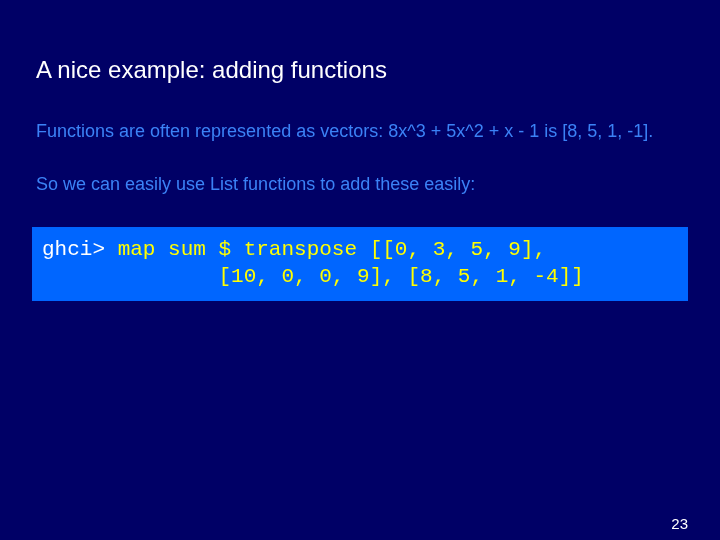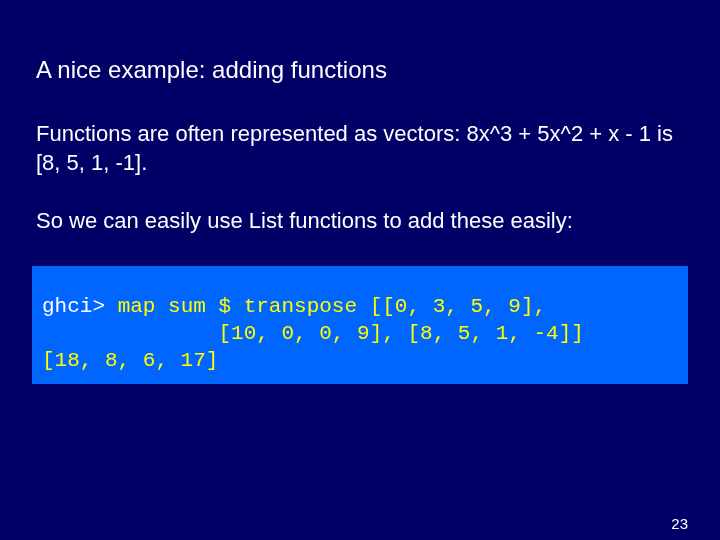--- a/index.html
+++ b/index.html
@@ -15,30 +15,30 @@
     padding: 56px 36px 0 36px;
     position: relative;
   }
   .title {
     color: #ffffff;
     font-size: 24px;
     font-weight: 400;
     margin-bottom: 36px;
   }
   .para {
-    color: #ffffff;
-    font-size: 22px;
+    color: #3b82f6;
+    font-size: 18px;
     font-weight: 400;
     line-height: 1.3;
     margin-bottom: 30px;
   }
   .code-block {
     background: #0066ff;
     margin: 8px -4px 0 -4px;
-    padding: 28px 10px 10px 10px;
+    padding: 10px 10px 10px 10px;
     font-family: "Courier New", Courier, monospace;
     font-size: 21px;
     line-height: 1.28;
   }
   .code-block .line {
     white-space: pre;
   }
   .white { color: #ffffff; }
   .yellow { color: #ffff00; }
   .page-num {
@@ -56,18 +56,17 @@
 
   <div class="title">A nice example: adding functions</div>
 
   <div class="para">Functions are often represented as vectors: 8x^3 + 5x^2 + x - 1 is [8, 5, 1, -1].</div>
 
   <div class="para">So we can easily use List functions to add these easily:</div>
 
   <div class="code-block">
     <div class="line"><span class="white">ghci&gt; </span><span class="yellow">map sum $ transpose [[0, 3, 5, 9],</span></div>
     <div class="line yellow">              [10, 0, 0, 9], [8, 5, 1, -4]]</div>
-    <div class="line yellow">[18, 8, 6, 17]</div>
   </div>
 
   <div class="page-num">23</div>
 
 </div>
 
 </body></html>

